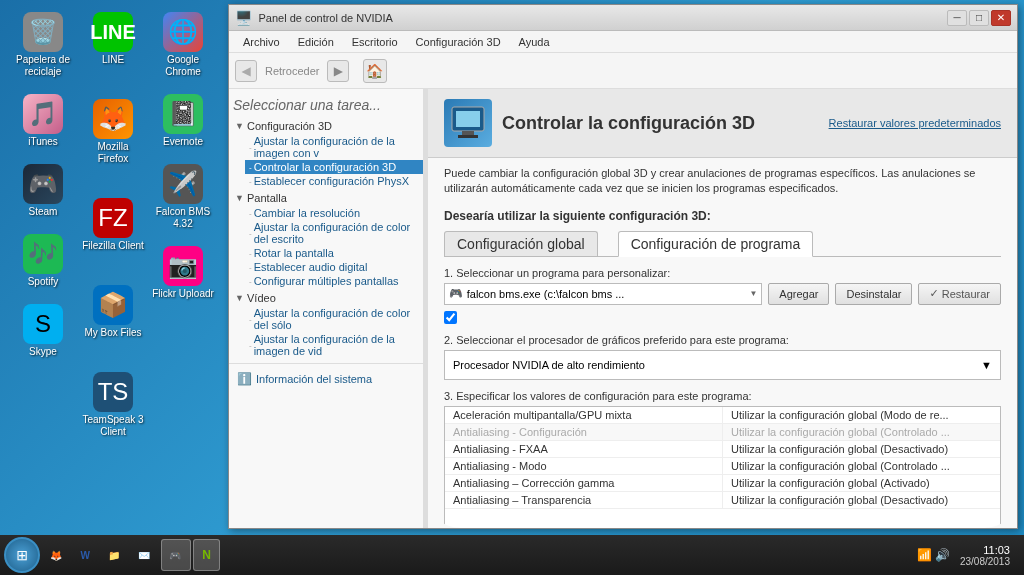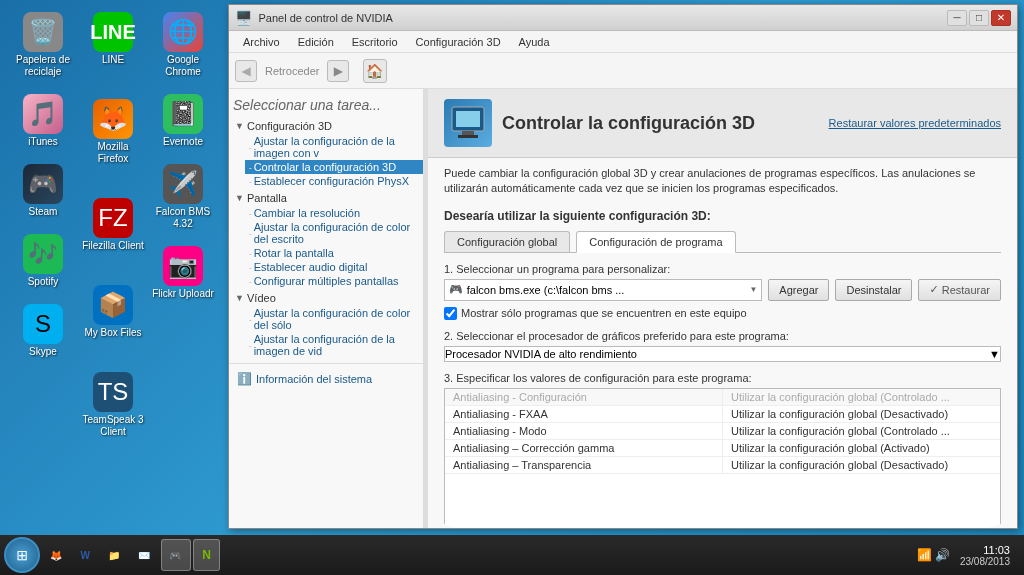--- a/index.html
+++ b/index.html
@@ -369,27 +369,27 @@
 
     
     .tabs-container {
       display: flex;
       border-bottom: 1px solid #bbb;
       margin-bottom: 10px;
     }
 
     .tab {
       padding: 4px 12px;
-      font-size: 11px;
+      font-size: 14px;
       cursor: pointer;
       border: 1px solid #bbb;
       border-bottom: none;
       background: #e8e8e8;
       color: #333;
-      margin-right: 6px;
+      margin-right: 20px;
       border-radius: 3px 3px 0 0;
     }
     .tab.active {
       background: white;
       border-bottom: 1px solid white;
       margin-bottom: -1px;
       z-index: 1;
       position: relative;
     }
 
@@ -467,25 +467,25 @@
 
     
     .gpu-select-row {
       display: flex;
       align-items: center;
       margin-bottom: 10px;
     }
 
     .gpu-select {
       flex: 1;
-      height: 16px;
+      height: 30px;
       font-size: 11px;
       border: 1px solid #bbb;
       background: white;
-      padding: 0 0;
+      padding: 0 8px;
       display: flex;
       align-items: center;
       justify-content: space-between;
     }
 
     
     .settings-label {
       font-size: 11px;
       color: #333;
       margin-bottom: 4px;
@@ -779,38 +779,41 @@
                 </div>
                 <button class="action-btn">Agregar</button>
                 <button class="action-btn">Desinstalar</button>
                 <button class="action-btn restore">
                   <span>✓</span>
                   <span>Restaurar</span>
                 </button>
               </div>
               <div class="checkbox-row">
                 <input type="checkbox" checked="" style="">
-                <span class="checkbox-label">Mostrar sólo programas que se encuentren en este equipo</span>
               </div>
             </div>
 
             <div class="program-section">
               <div class="section-label">2. Seleccionar el procesador de gráficos preferido para este programa:</div>
               <div class="gpu-select-row">
                 <div class="gpu-select" style="border:1px solid #bbb;cursor:pointer;">
                   <span>Procesador NVIDIA de alto rendimiento</span>
                   <span>▼</span>
                 </div>
               </div>
             </div>
 
             <div class="program-section">
               <div class="settings-label">3. Especificar los valores de configuración para este programa:</div>
               <div class="settings-table-wrapper">
                 <div class="settings-table-body-inner">
+                  <div class="settings-row">
+                    <div class="settings-cell">Aceleración multipantalla/GPU mixta</div>
+                    <div class="settings-cell">Utilizar la configuración global (Modo de re...</div>
+                  </div>
                   <div class="settings-row disabled">
                     <div class="settings-cell">Antialiasing - Configuración</div>
                     <div class="settings-cell">Utilizar la configuración global (Controlado ...</div>
                   </div>
                   <div class="settings-row">
                     <div class="settings-cell">Antialiasing - FXAA</div>
                     <div class="settings-cell">Utilizar la configuración global (Desactivado)</div>
                   </div>
                   <div class="settings-row">
                     <div class="settings-cell">Antialiasing - Modo</div>

